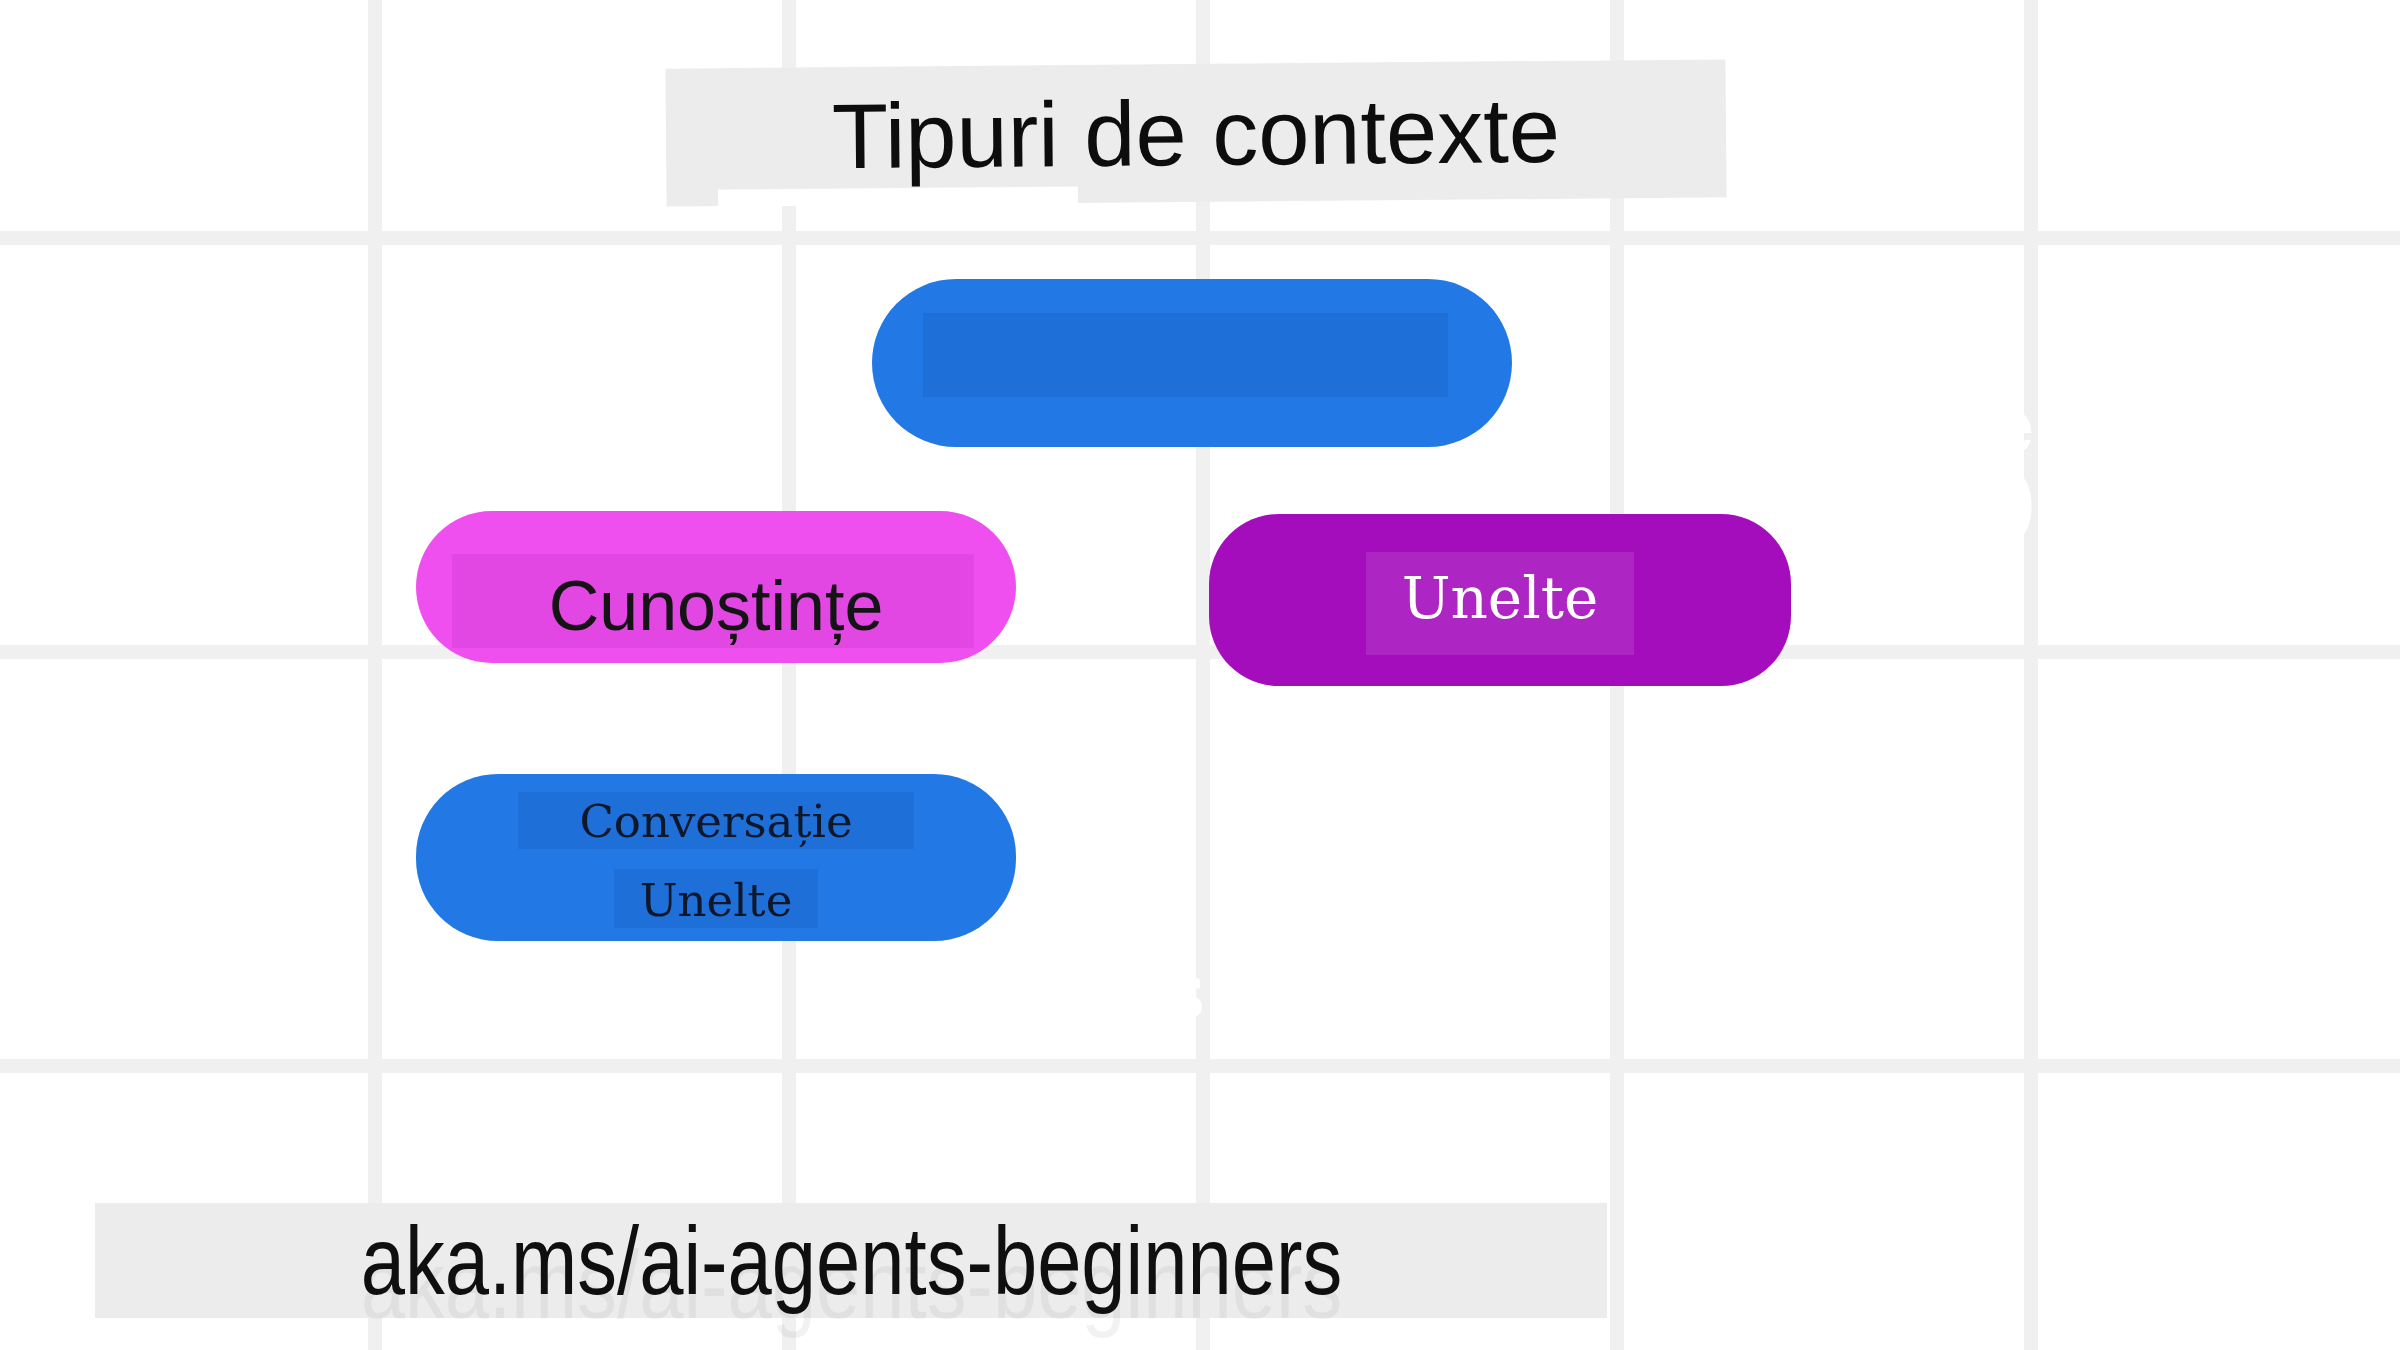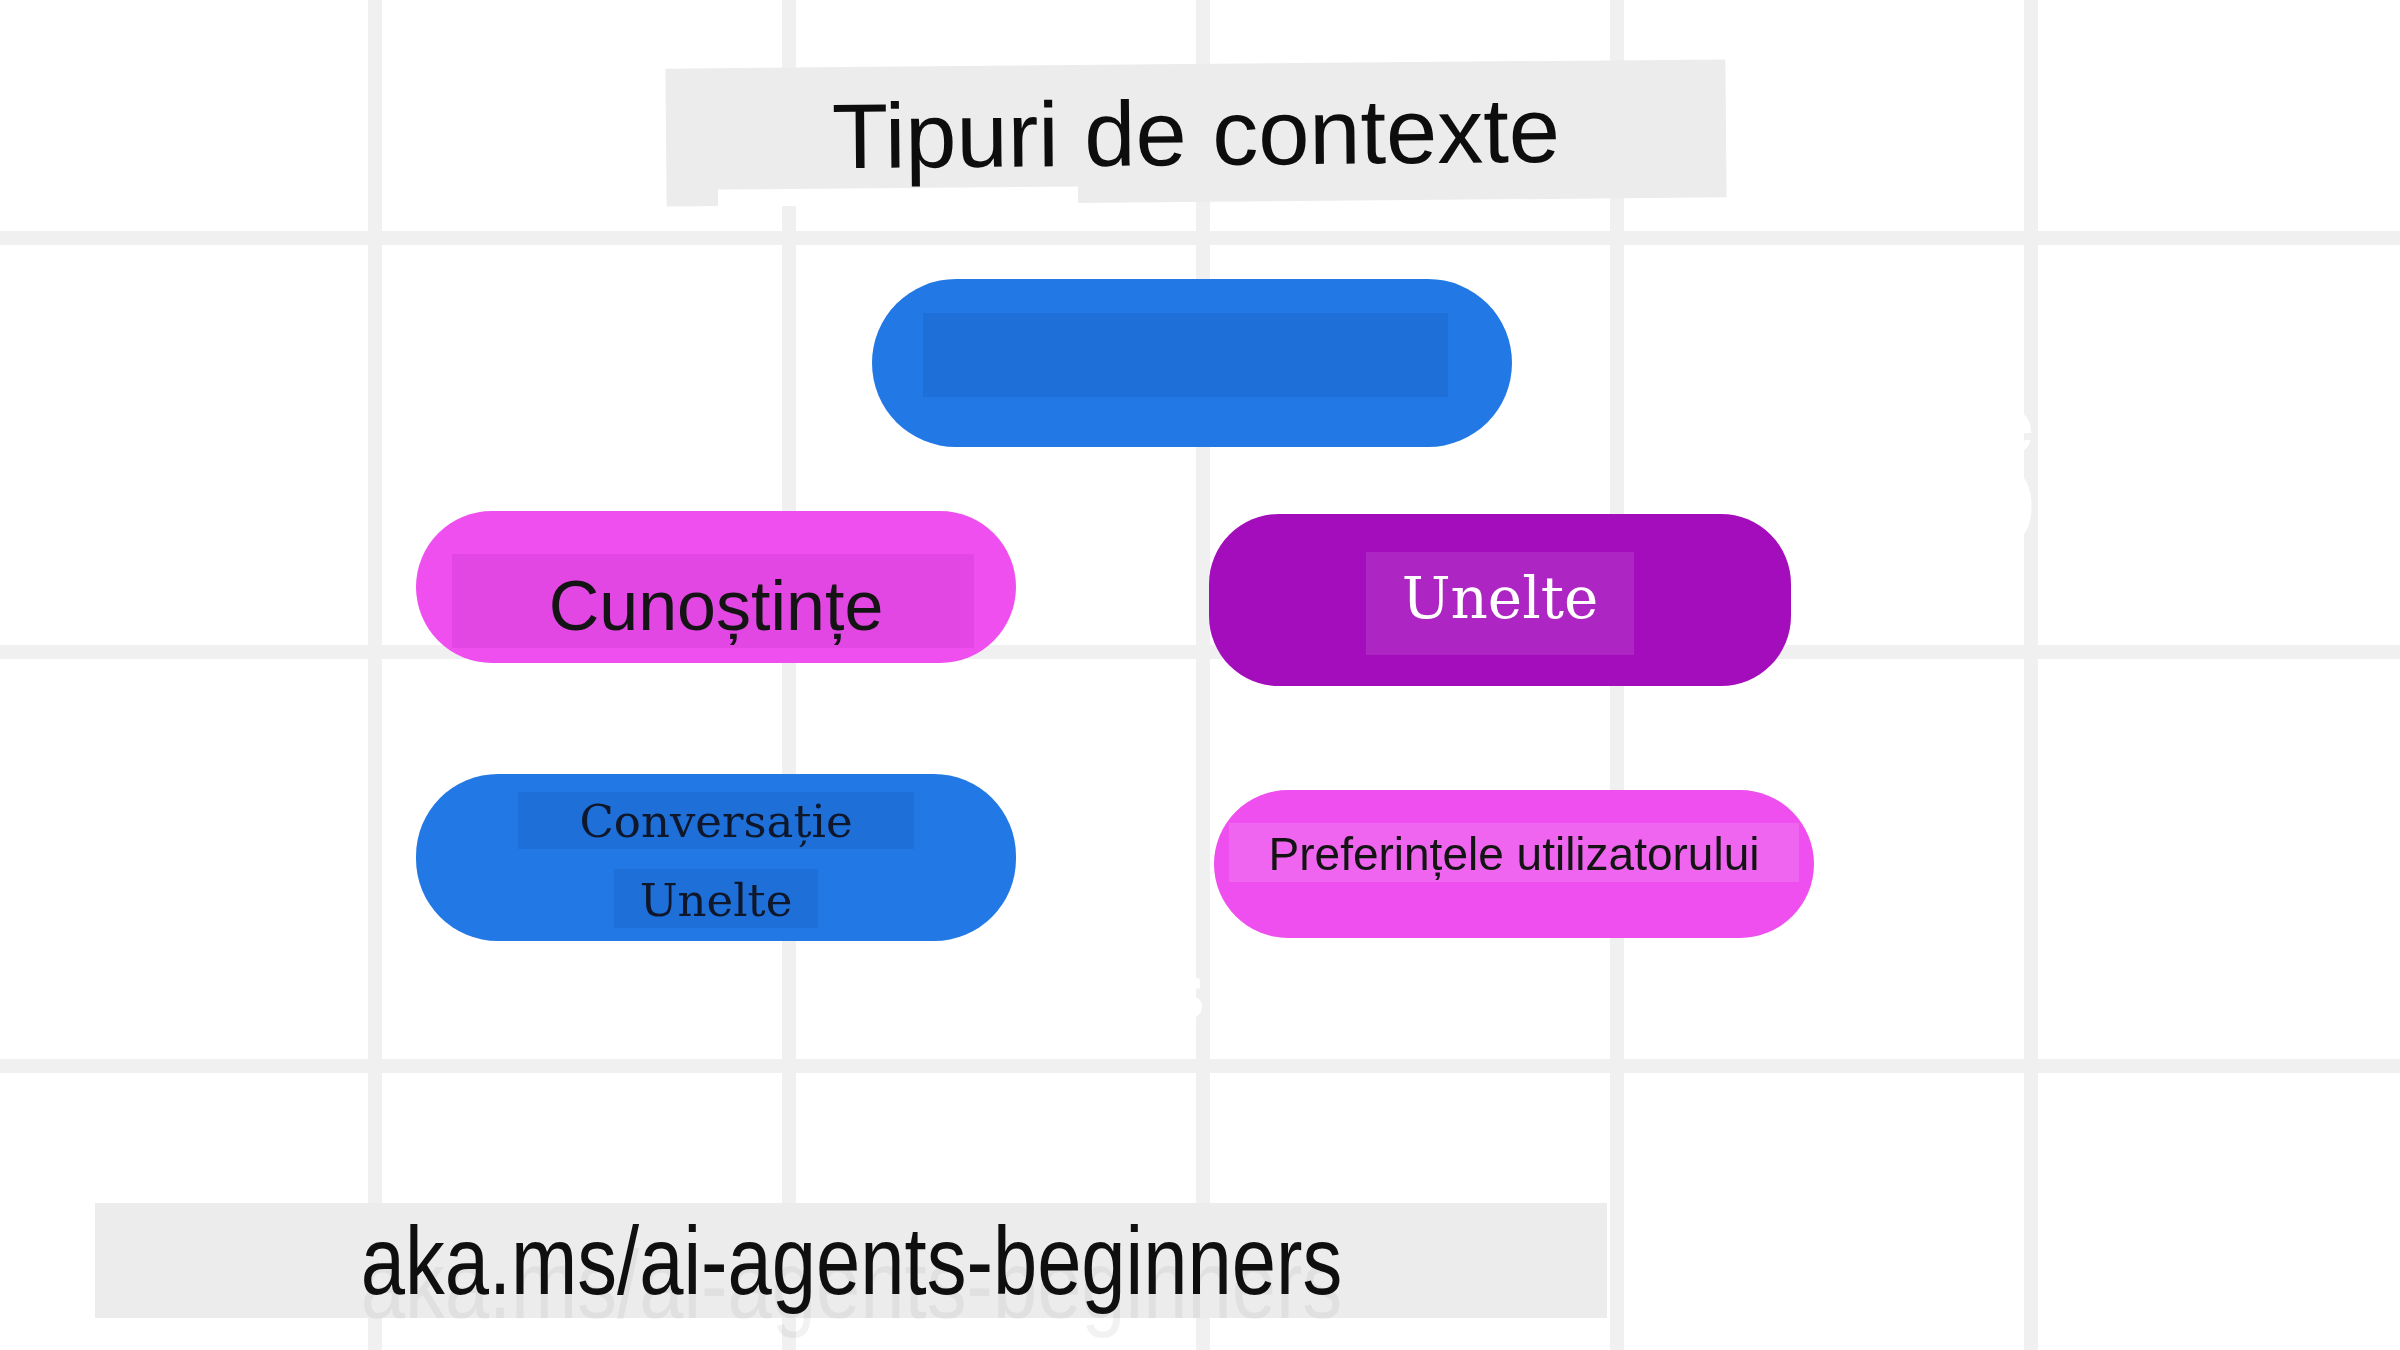--- a/index.html
+++ b/index.html
@@ -107,22 +107,18 @@
     <span class="pill-label serif">Unelte</span>
   </div>
 
   <div class="pill node-conversatie">
     <span class="hl hl-line1"></span>
     <span class="hl hl-line2"></span>
     <span class="pill-label serif line1">Conversație</span>
     <span class="pill-label serif line2">Unelte</span>
   </div>
 
-  <div class="pill node-preferinte">
-    <span class="hl"></span>
-    <span class="pill-label sans">Preferințele utilizatorului</span>
-  </div>
 
   <div class="graybox url-box">
     <span class="url-text">aka.ms/ai-agents-beginners</span>
   </div>
 
 </div>
 
 </body></html>

